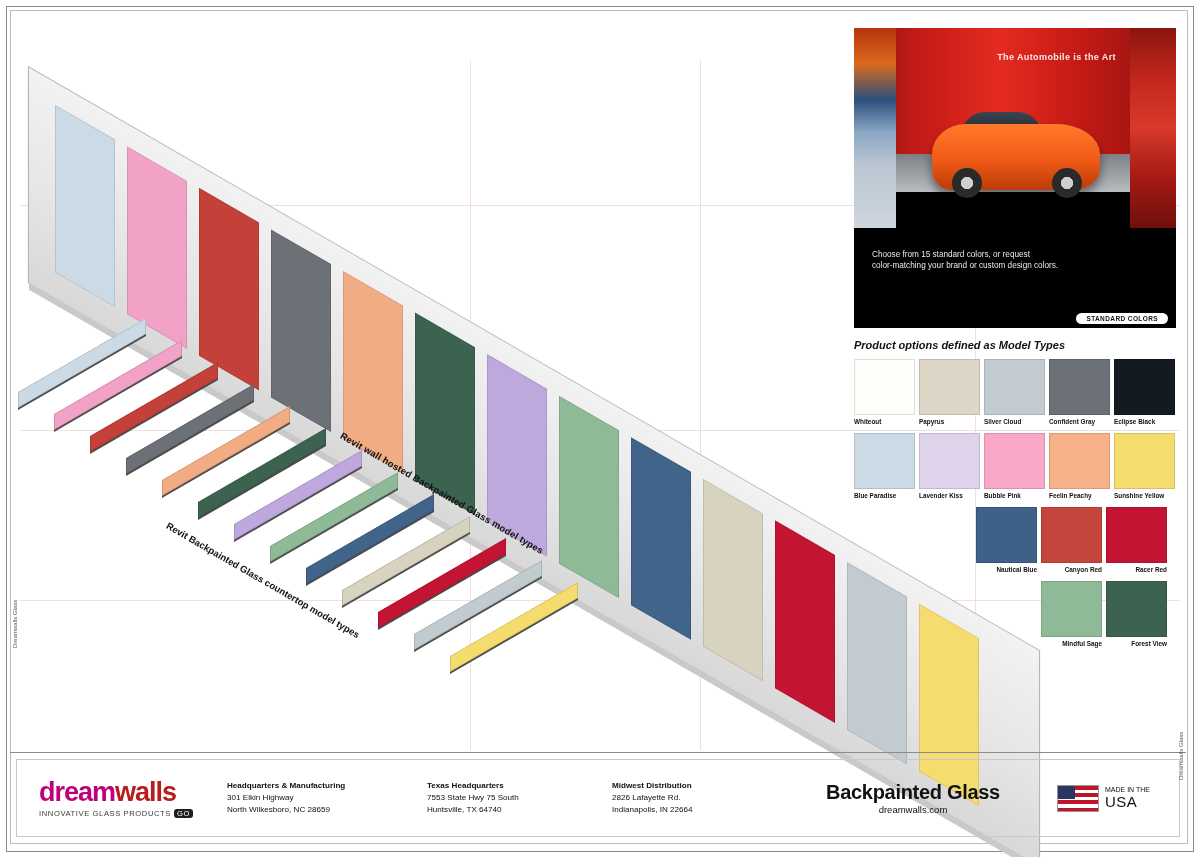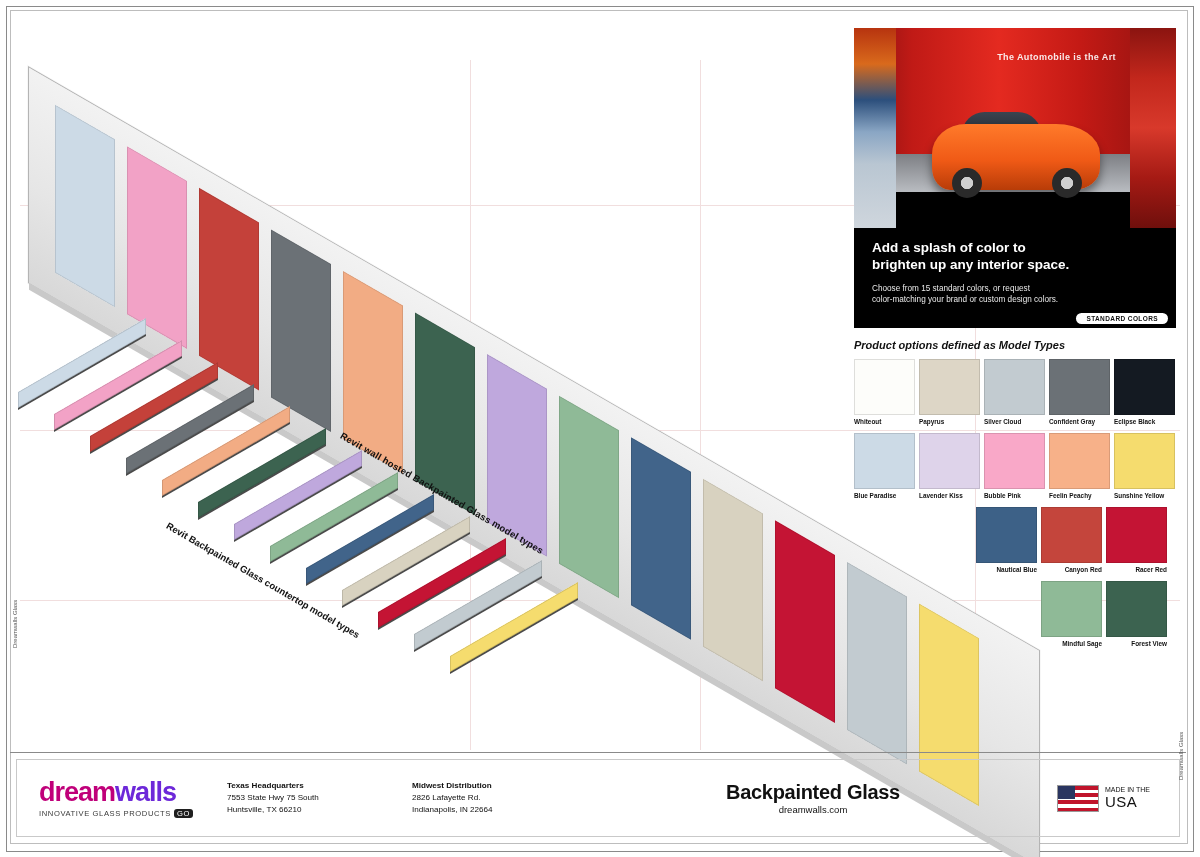--- a/index.html
+++ b/index.html
@@ -78,21 +78,21 @@
   .sw-box{width:61px;height:56px;box-shadow:0 0 0 1px rgba(0,0,0,.12) inset;}
   .sw-name{font-size:6.4px;font-weight:bold;color:#111;text-align:right;margin-top:3px;}
   .sw-cell.left-name .sw-name{text-align:left;}
 
   
   .titleblock{position:absolute;left:10px;top:752px;width:1176px;height:90px;border-top:1px solid #8a8a8a;}
   .tb-inner{position:absolute;left:6px;top:6px;right:6px;bottom:6px;border:1px solid #c9c9c9;display:flex;align-items:center;}
   .logo{width:210px;padding-left:22px;box-sizing:border-box;}
   .logo-main{font-size:27px;font-weight:bold;letter-spacing:-1px;line-height:1;}
   .logo-dream{color:#c0007a;}
-  .logo-walls{color:#6d28d9;}
+  .logo-walls{color:#b91c1c;}
   .logo-sub{font-size:7.6px;color:#3a3a3a;letter-spacing:.6px;margin-top:3px;}
   .logo-sub .go{display:inline-block;background:#1f1f1f;color:#fff;border-radius:3px;padding:0 3px;font-size:7.6px;margin-left:3px;}
   .addr{font-size:8.1px;line-height:1.45;color:#111;}
   .addr .h{font-weight:bold;}
   .addr-1{width:200px;}
   .addr-2{width:185px;}
   .addr-3{width:185px;}
   .prod-name{flex:1;text-align:center;}
   .prod-name .pn{font-size:20px;font-weight:bold;color:#111;letter-spacing:-.3px;}
   .prod-name .url{font-size:9.5px;color:#111;margin-top:0;}
@@ -208,24 +208,20 @@
         <div class="strip right-tiles"></div>
         <div class="floor"></div>
         <div class="banner"><b>The Automobile is the Art</b></div>
         <div class="cabin"></div>
         <div class="car">
           <div class="wheel w1"></div>
           <div class="wheel w2"></div>
         </div>
       </div>
       <div class="ad-text">
-        <div class="ad-h">
-          <div>Add a splash of color to</div>
-          <div>brighten up any interior space.</div>
-        </div>
         <div class="ad-p">
           <div>Choose from 15 standard colors, or request</div>
           <div>color-matching your brand or custom design colors.</div>
         </div>
       </div>
       <div class="std-pill">STANDARD COLORS</div>
     </div>
 
     <div class="prod-title">Product options defined as Model Types</div>
 
@@ -300,25 +296,30 @@
     <div class="tb-inner">
       <div class="logo">
         <div class="logo-main">
           <span class="logo-dream">dream</span><span class="logo-walls">walls</span>
         </div>
         <div class="logo-sub">
           <span>INNOVATIVE GLASS PRODUCTS</span><span class="go">GO</span>
         </div>
       </div>
 
+      <div class="addr addr-1">
+        <div class="h">Headquarters &amp; Manufacturing</div>
+        <div>301 Elkin Highway</div>
+        <div>North Wilkesboro, NC 28659</div>
+      </div>
 
       <div class="addr addr-2">
         <div class="h">Texas Headquarters</div>
         <div>7553 State Hwy 75 South</div>
-        <div>Huntsville, TX 66210</div>
+        <div>Huntsville, TX 64740</div>
       </div>
 
       <div class="addr addr-3">
         <div class="h">Midwest Distribution</div>
         <div>2826 Lafayette Rd.</div>
         <div>Indianapolis, IN 22664</div>
       </div>
 
       <div class="prod-name">
         <div class="pn">Backpainted Glass</div>

